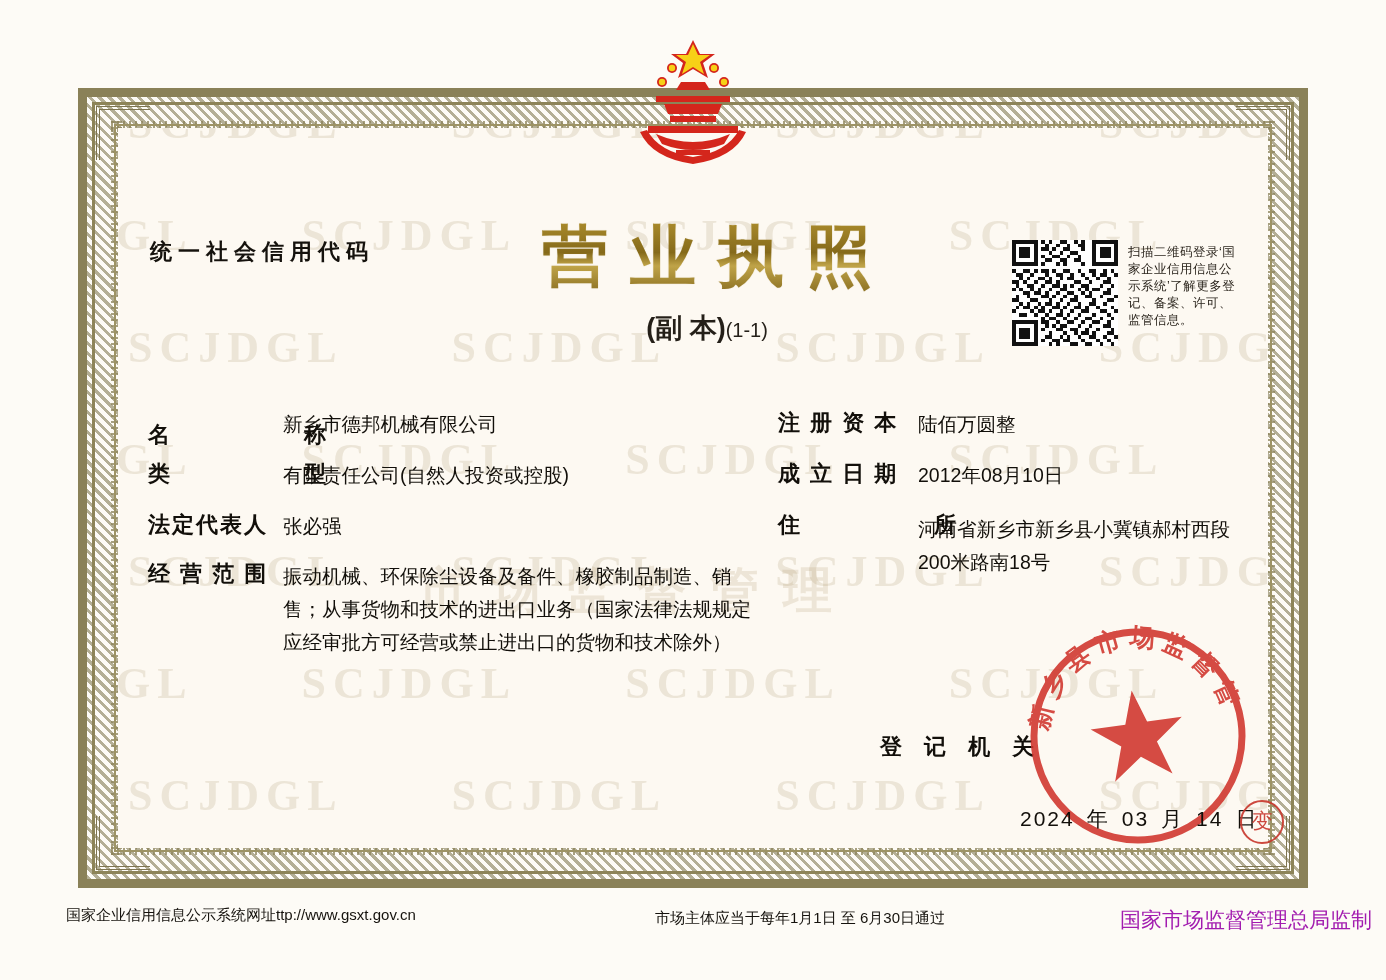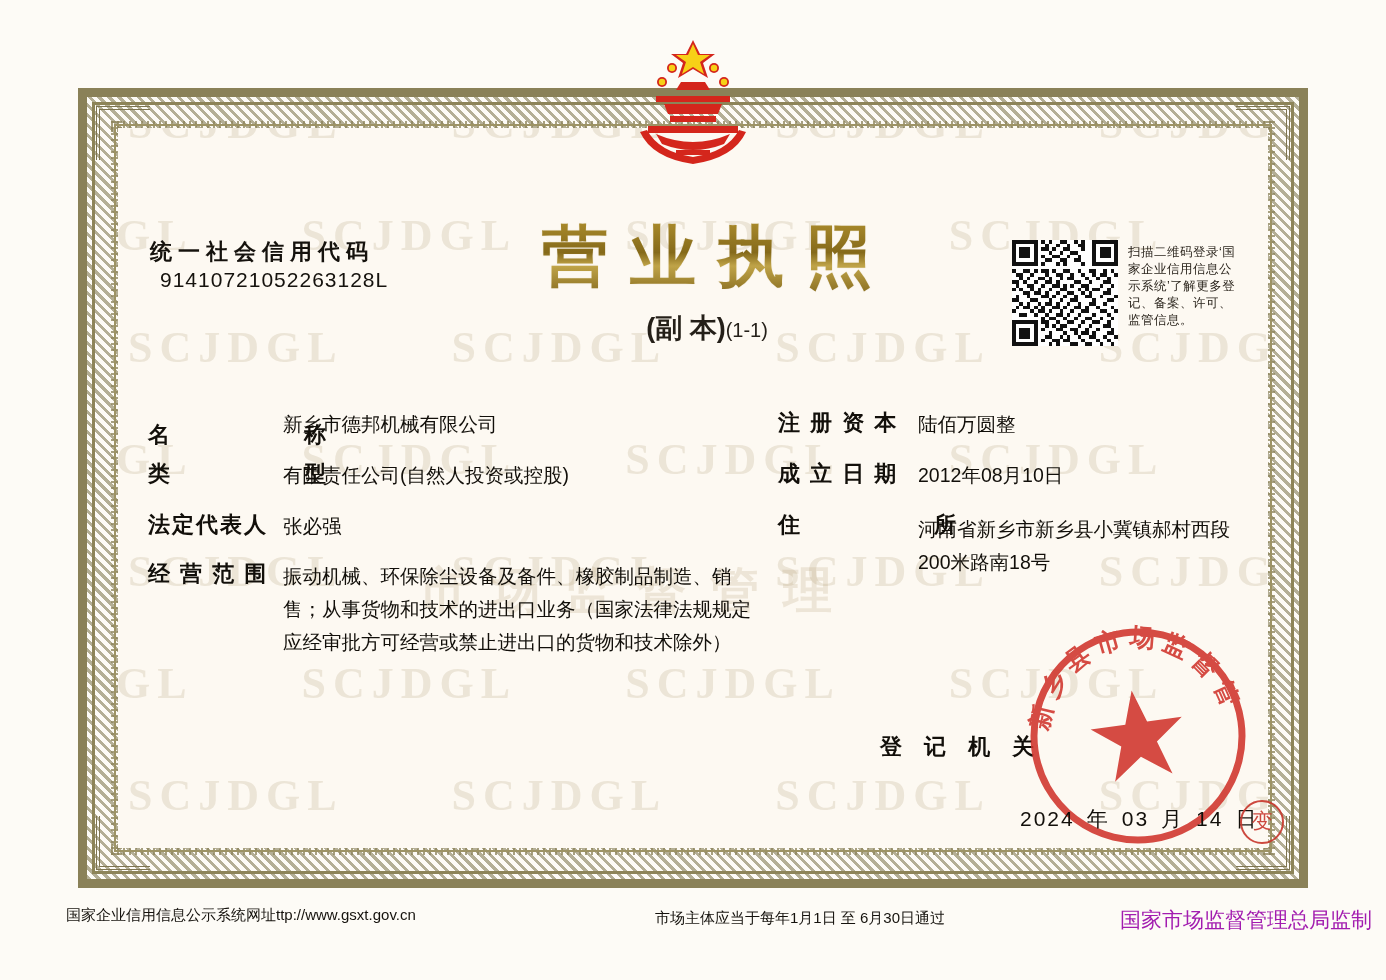--- a/index.html
+++ b/index.html
@@ -345,21 +345,20 @@
       </g>
     </svg>
   </div>
 
   <div class="title">营业执照</div>
   <div class="subtitle">
     <span>(副 本)</span><span class="copy-no">(1-1)</span>
   </div>
 
   <div class="credit-label">统一社会信用代码</div>
-  <div class="credit-value">91410721052263128L</div>
 
   <div class="qr">
     <svg viewBox="0 0 29 29" width="106" height="106" shape-rendering="crispEdges">
       <rect width="29" height="29" fill="#ffffff"></rect>
       <g fill="#111111">
         <rect x="0" y="0" width="7" height="1"></rect>
           <rect x="0" y="6" width="7" height="1"></rect>
         <rect x="0" y="0" width="1" height="7"></rect>
           <rect x="6" y="0" width="1" height="7"></rect>
         <rect x="2" y="2" width="3" height="3"></rect>

